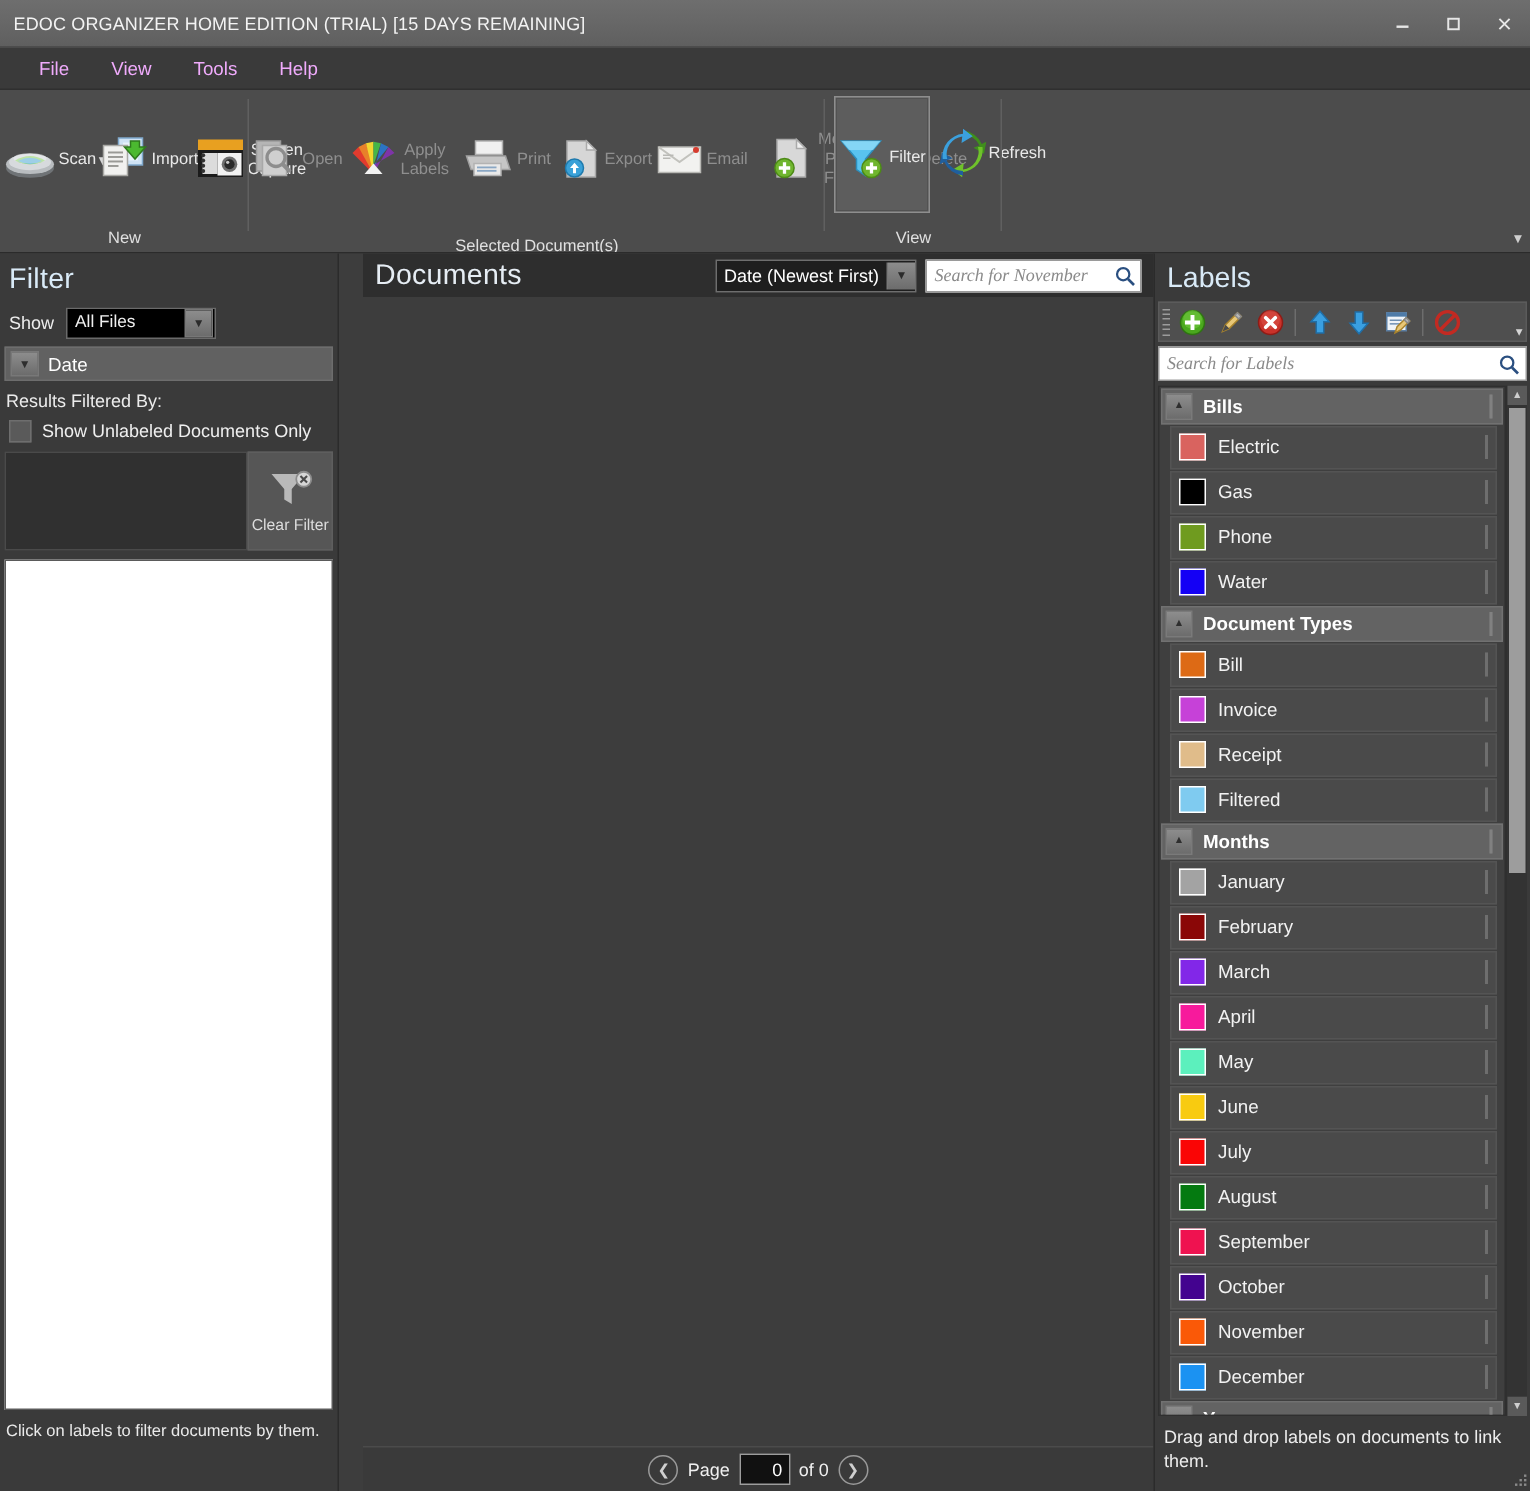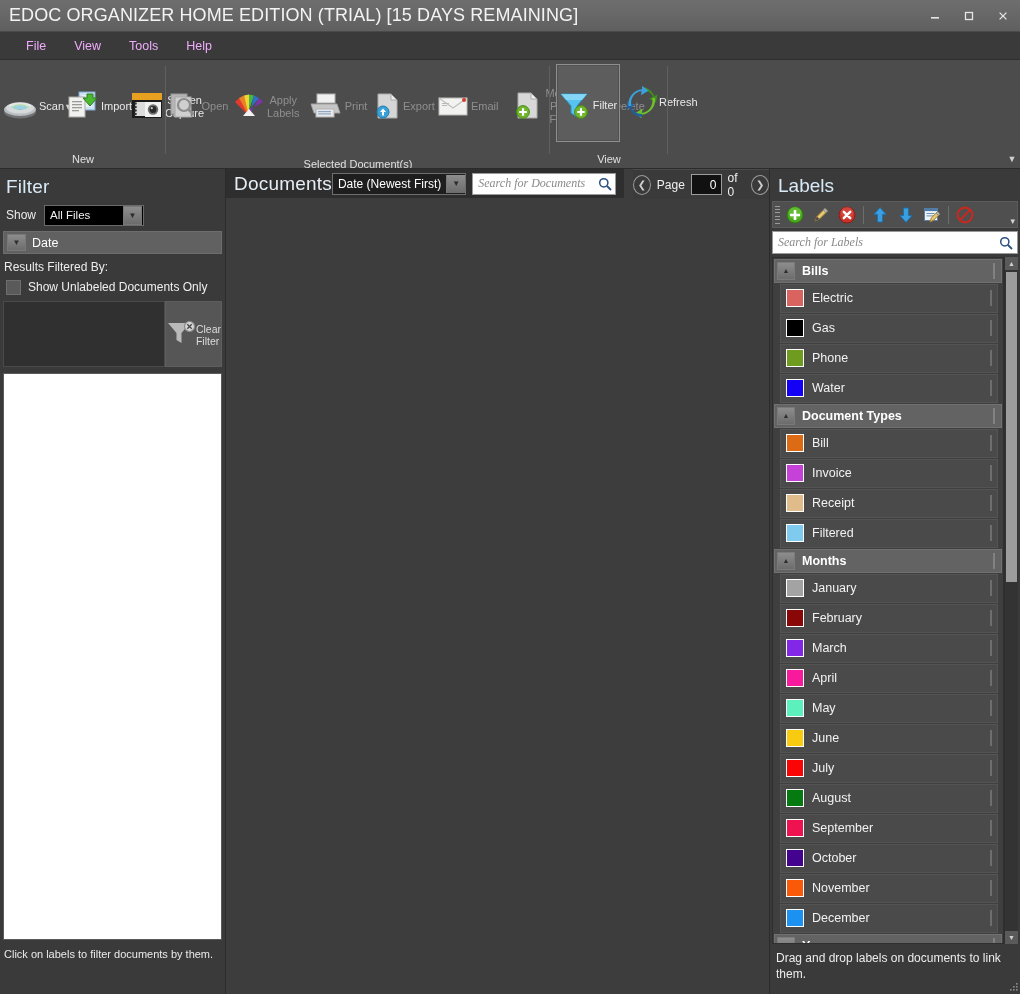--- a/index.html
+++ b/index.html
@@ -26,21 +26,21 @@
   .titlebar {
     height: 31px;
     background: linear-gradient(to bottom,#6e6e6e 0%, #676767 50%, #5f5f5f 100%);
     display: flex; align-items: center;
     flex: 0 0 31px;
     position: relative;
     border-bottom: 1px solid #4a4a4a;
   }
   .titlebar .title {
     margin-left: 9px;
-    font-size: 18px;
+    font-size: 12px;
     color: #f3f3f3;
     letter-spacing: .1px;
     white-space: nowrap;
   }
   .winbtns { margin-left: auto; display: flex; height: 31px; }
   .winbtn {
     width: 34px; height: 31px;
     display: flex; align-items: center; justify-content: center;
     color: #e6e6e6;
   }
@@ -192,45 +192,46 @@
     height: 66px;
   }
   .filter-list {
     flex: 1 1 auto;
     background: #303030;
     border: 1px solid #4a4a4a;
   }
   .clear-filter {
     flex: 0 0 55px; width:55px;
     background: #565656;
-    display:flex;align-items:center;justify-content:center;
+    display:flex;flex-direction:column;align-items:center;justify-content:center;
     border: 1px solid #5e5e5e;
   }
   .clear-filter .cf-cap { font-size:10.5px; color:#dcdcdc; margin-top:2px; }
   .white-area {
     margin: 6px 3px 0 3px;
     flex: 1 1 auto;
     background: #ffffff;
     border: 1px solid #5a5a5a;
     min-height: 0;
   }
   .left-hint {
     flex: 0 0 48px;
     font-size: 11px; color:#eaeaea;
     padding: 6px 8px 0 4px;
     line-height: 16px;
   }
 
   
   .centerpanel {
     flex: 1 1 auto;
-    display: flex; flex-direction: row;
+    display: flex; flex-direction: column;
     background: #3d3d3d;
     min-width: 0;
     position: relative;
+    margin-left: 16px;
   }
   .doc-header {
     flex: 0 0 29px; height:29px;
     background: #2e2e2e;
     display:flex; align-items:center;
     padding-left: 8px;
   }
   .doc-title {
     font-size: 19px; color: #e6edf4;
     letter-spacing: .2px;
@@ -721,21 +722,21 @@
 
     <div class="centerpanel">
       <div class="doc-header">
         <span class="doc-title">Documents</span>
         <div class="doc-tools">
           <div class="sortcombo">
             <span class="cval">Date (Newest First)</span>
             <span class="carrow">▼</span>
           </div>
           <div class="searchbox">
-            <span class="sph">Search for Documents</span>
+            <span class="sph">Search for November</span>
             <span class="sicon">
               <svg width="14" height="14" viewBox="0 0 14 14">
                 <circle cx="5.8" cy="5.8" r="4.1" fill="none" stroke="#2a4f80" stroke-width="1.5"></circle>
                 <path d="M9 9 L13 13" stroke="#2a4f80" stroke-width="1.8"></path>
               </svg>
             </span>
           </div>
         </div>
       </div>
 

